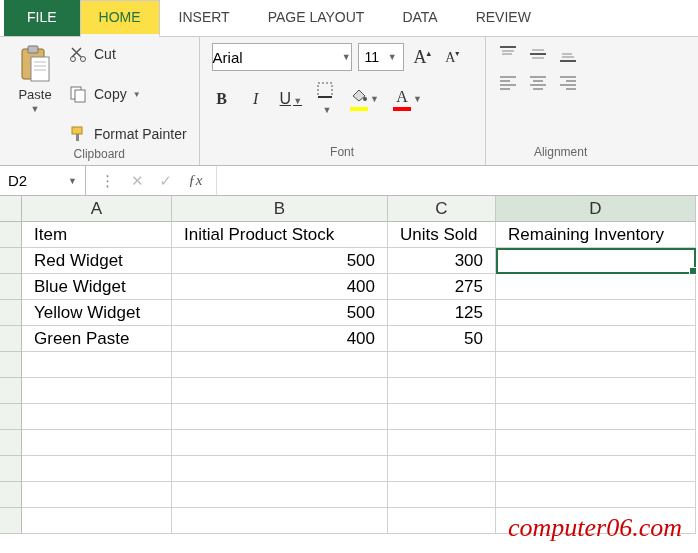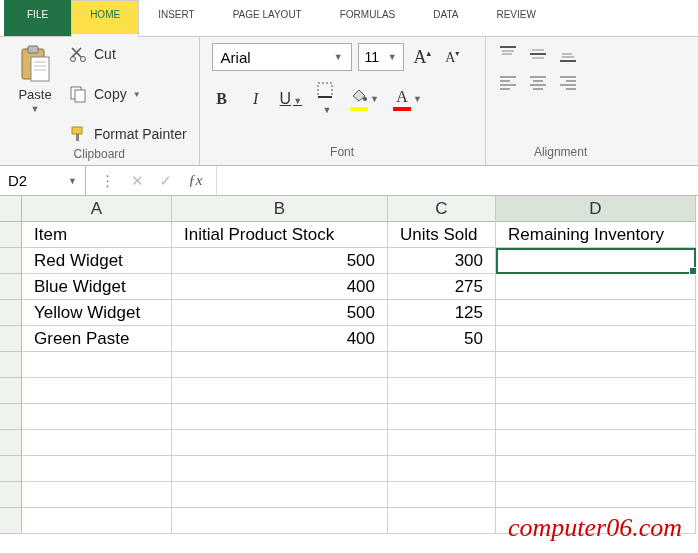--- a/index.html
+++ b/index.html
@@ -1,41 +1,41 @@
 <!DOCTYPE html>
 <html><head>
 <meta charset="utf-8">
 <style>
 * { box-sizing: border-box; margin: 0; padding: 0; font-family: "Segoe UI", Arial, sans-serif; }
 body { width: 698px; height: 553px; background: #fff; overflow: hidden; position: relative; }
 
 
 .titlebar { height: 36px; background: #fff; display: flex; align-items: stretch; padding-left: 4px; }
-.tab { padding: 8px 18px 6px; font-size: 10px; color: #444; border: 1px solid transparent; cursor: pointer; position: relative; }
+.tab { padding: 8px 18px 6px; font-size: 14px; color: #444; border: 1px solid transparent; cursor: pointer; position: relative; }
 .tab.file { background: #217346; color: #fff; padding-left: 22px; padding-right: 22px; }
 .tab.active { background: #fde047; border: 1px solid #ccc; border-bottom-color: #f5f5f5; color: #217346; }
 .tab.active::after { content:""; position:absolute; left:0; right:0; bottom:-2px; height:3px; background:#f5f5f5; }
 
 
 .ribbon { background: #f5f5f5; border-top: 1px solid #ccc; border-bottom: 1px solid #bbb; height: 130px; display: flex; }
 .group { border-right: 1px solid #ccc; padding: 6px 12px 4px; display: flex; flex-direction: column; position: relative; }
 .group-label { text-align: center; font-size: 12px; color: #666; margin-top: auto; padding: 4px 0 2px; }
 
 
 .clipboard-body { display: flex; gap: 10px; }
 .paste-big { display: flex; flex-direction: column; align-items: center; gap: 2px; padding: 2px 6px; }
 .paste-big .icon { width: 34px; height: 40px; }
 .paste-big .lbl { font-size: 13px; color: #333; }
 .clip-small { display: flex; flex-direction: column; gap: 22px; padding-top: 2px; }
 .clip-item { display: flex; align-items: center; gap: 6px; font-size: 14px; color: #333; }
 .clip-item .ic { width: 20px; height: 18px; display: inline-flex; align-items: center; justify-content: center; }
 
 
 .font-row1 { display: flex; gap: 6px; align-items: center; margin-bottom: 10px; }
-.font-name { width: 140px; height: 28px; border: 1px solid #aaa; background: #fff; display: flex; align-items: center; padding: 0 8px; font-size: 15px; justify-content: space-between; }
+.font-name { width: 140px; height: 28px; border: 1px solid #aaa; background: #fff; display: flex; align-items: center; padding: 0 0; font-size: 15px; justify-content: space-between; }
 .font-size { width: 46px; height: 28px; border: 1px solid #aaa; background: #fff; display: flex; align-items: center; padding: 0 6px; font-size: 14px; justify-content: space-between; }
 .aa-btn { font-family: "Times New Roman", serif; color: #333; padding: 0 4px; }
 .font-row2 { display: flex; gap: 14px; align-items: center; }
 .fbtn { font-size: 16px; color: #333; min-width: 20px; text-align: center; }
 .fbtn.bold { font-weight: bold; font-family: "Times New Roman", serif; }
 .fbtn.italic { font-style: italic; font-family: "Times New Roman", serif; }
 .fbtn.underline { text-decoration: underline; }
 .fbtn .dd { font-size: 9px; color: #666; margin-left: 2px; }
 .border-btn svg { display:block; }
 .fill-btn { display:flex; align-items:center; }
@@ -72,21 +72,20 @@
 .watermark { position: absolute; right: 16px; bottom: 10px; color: #cc0000; font-size: 26px; font-style: italic; font-family: Georgia, serif; margin-top: 8px; }
 </style>
 </head>
 <body>
 
 <div class="titlebar">
   <div class="tab file">FILE</div>
   <div class="tab active">HOME</div>
   <div class="tab">INSERT</div>
   <div class="tab">PAGE LAYOUT</div>
-  <div class="tab">FORMULAS</div>
   <div class="tab">DATA</div>
   <div class="tab">REVIEW</div>
 </div>
 
 <div class="ribbon">
 
   <div class="group" style="min-width:190px;">
     <div class="clipboard-body">
       <div class="paste-big">
         <span class="icon">

